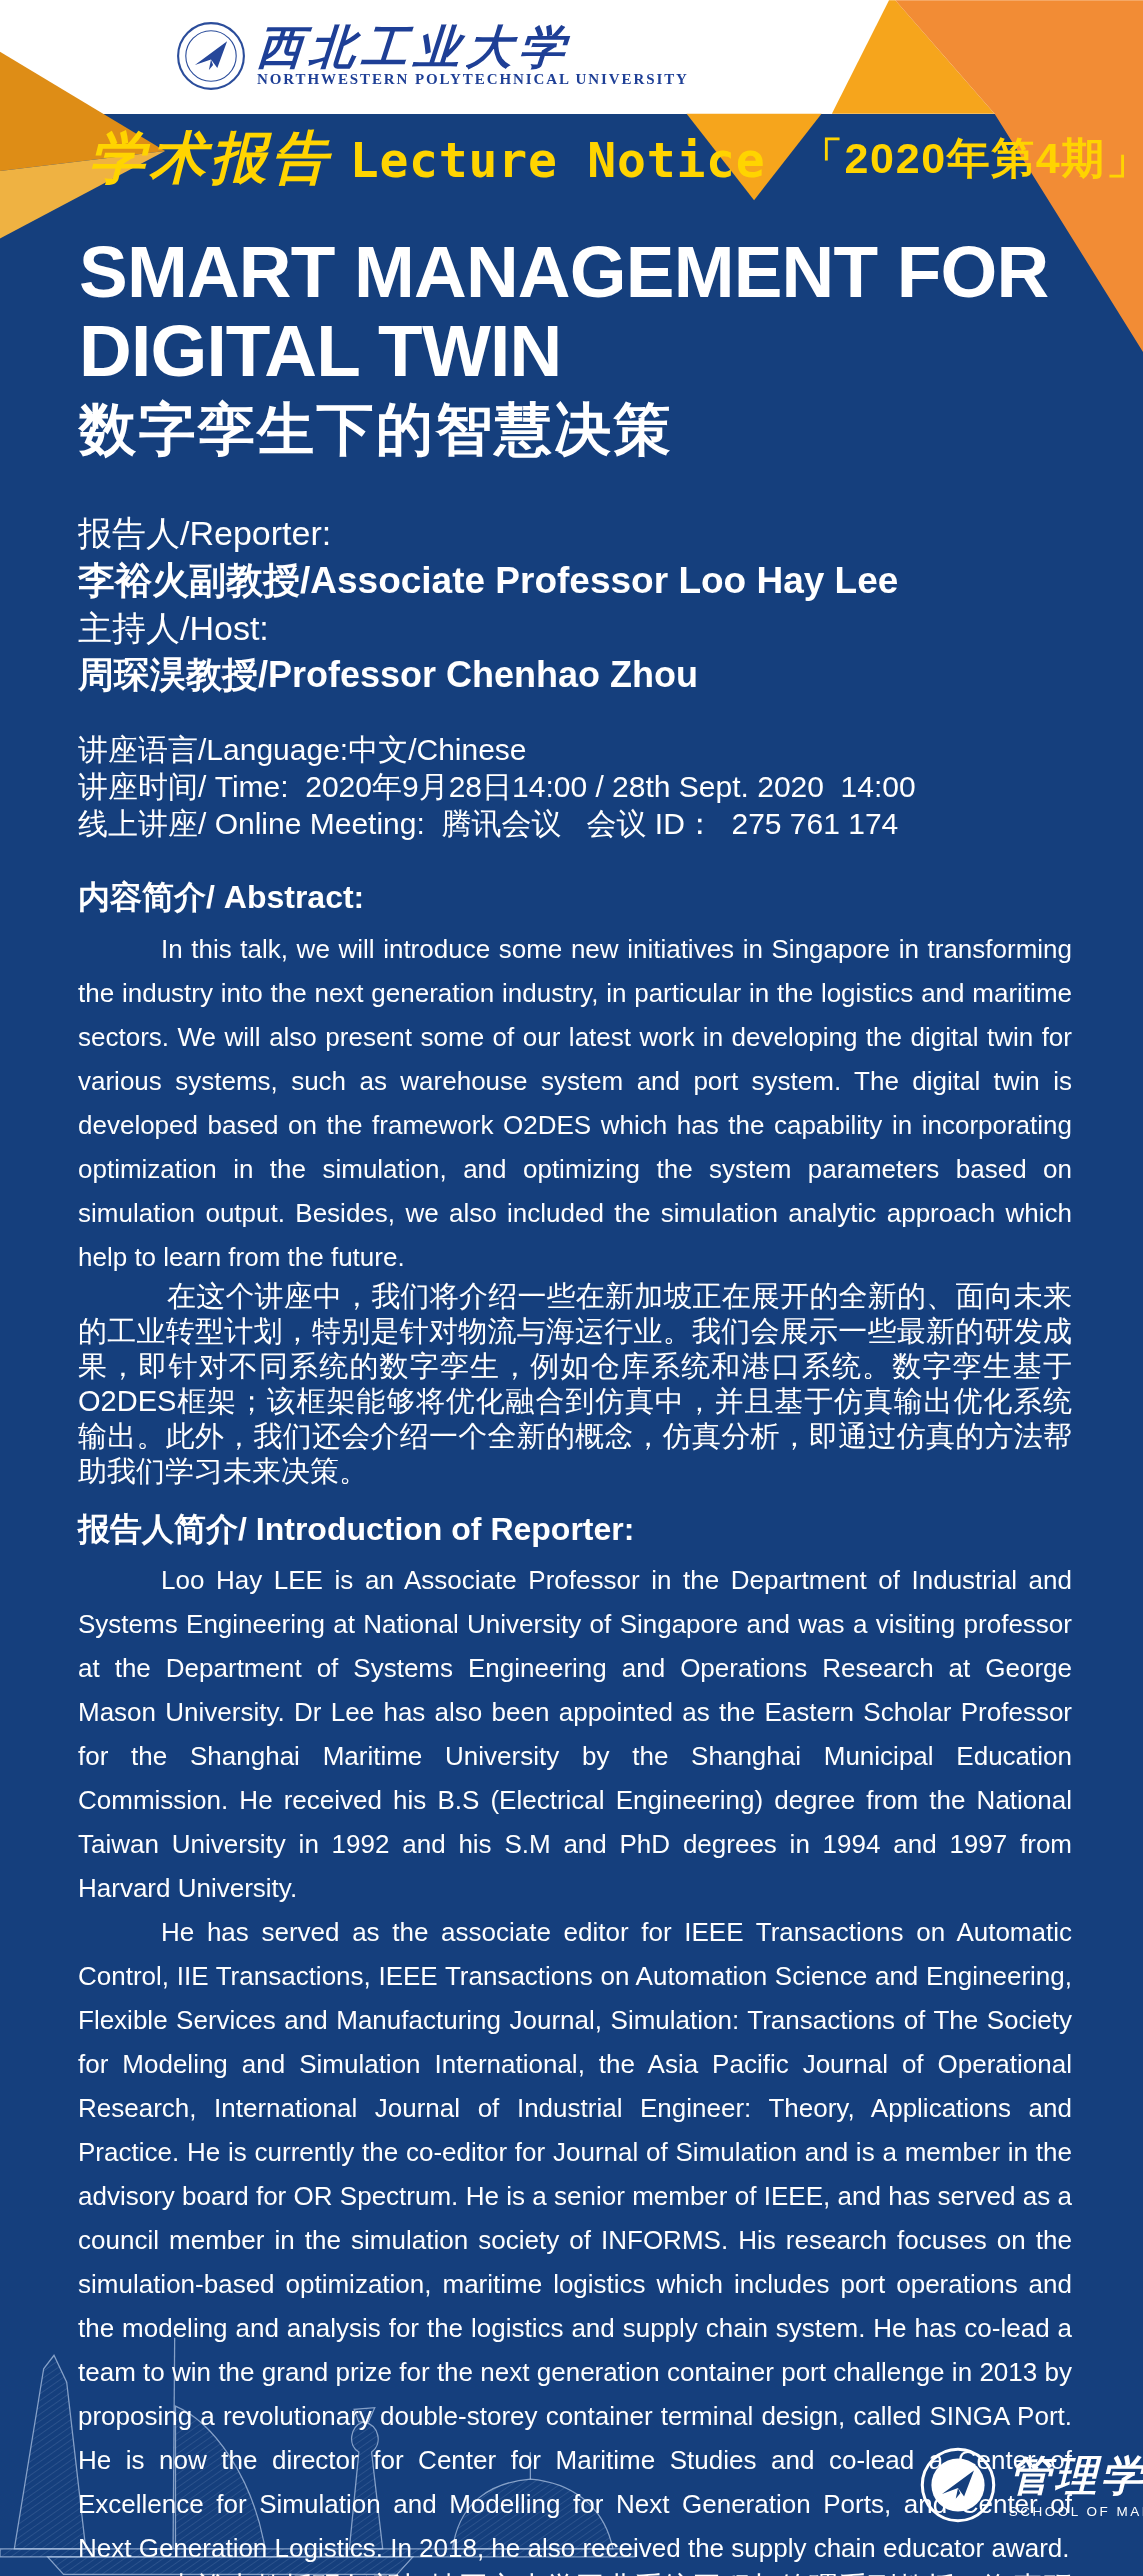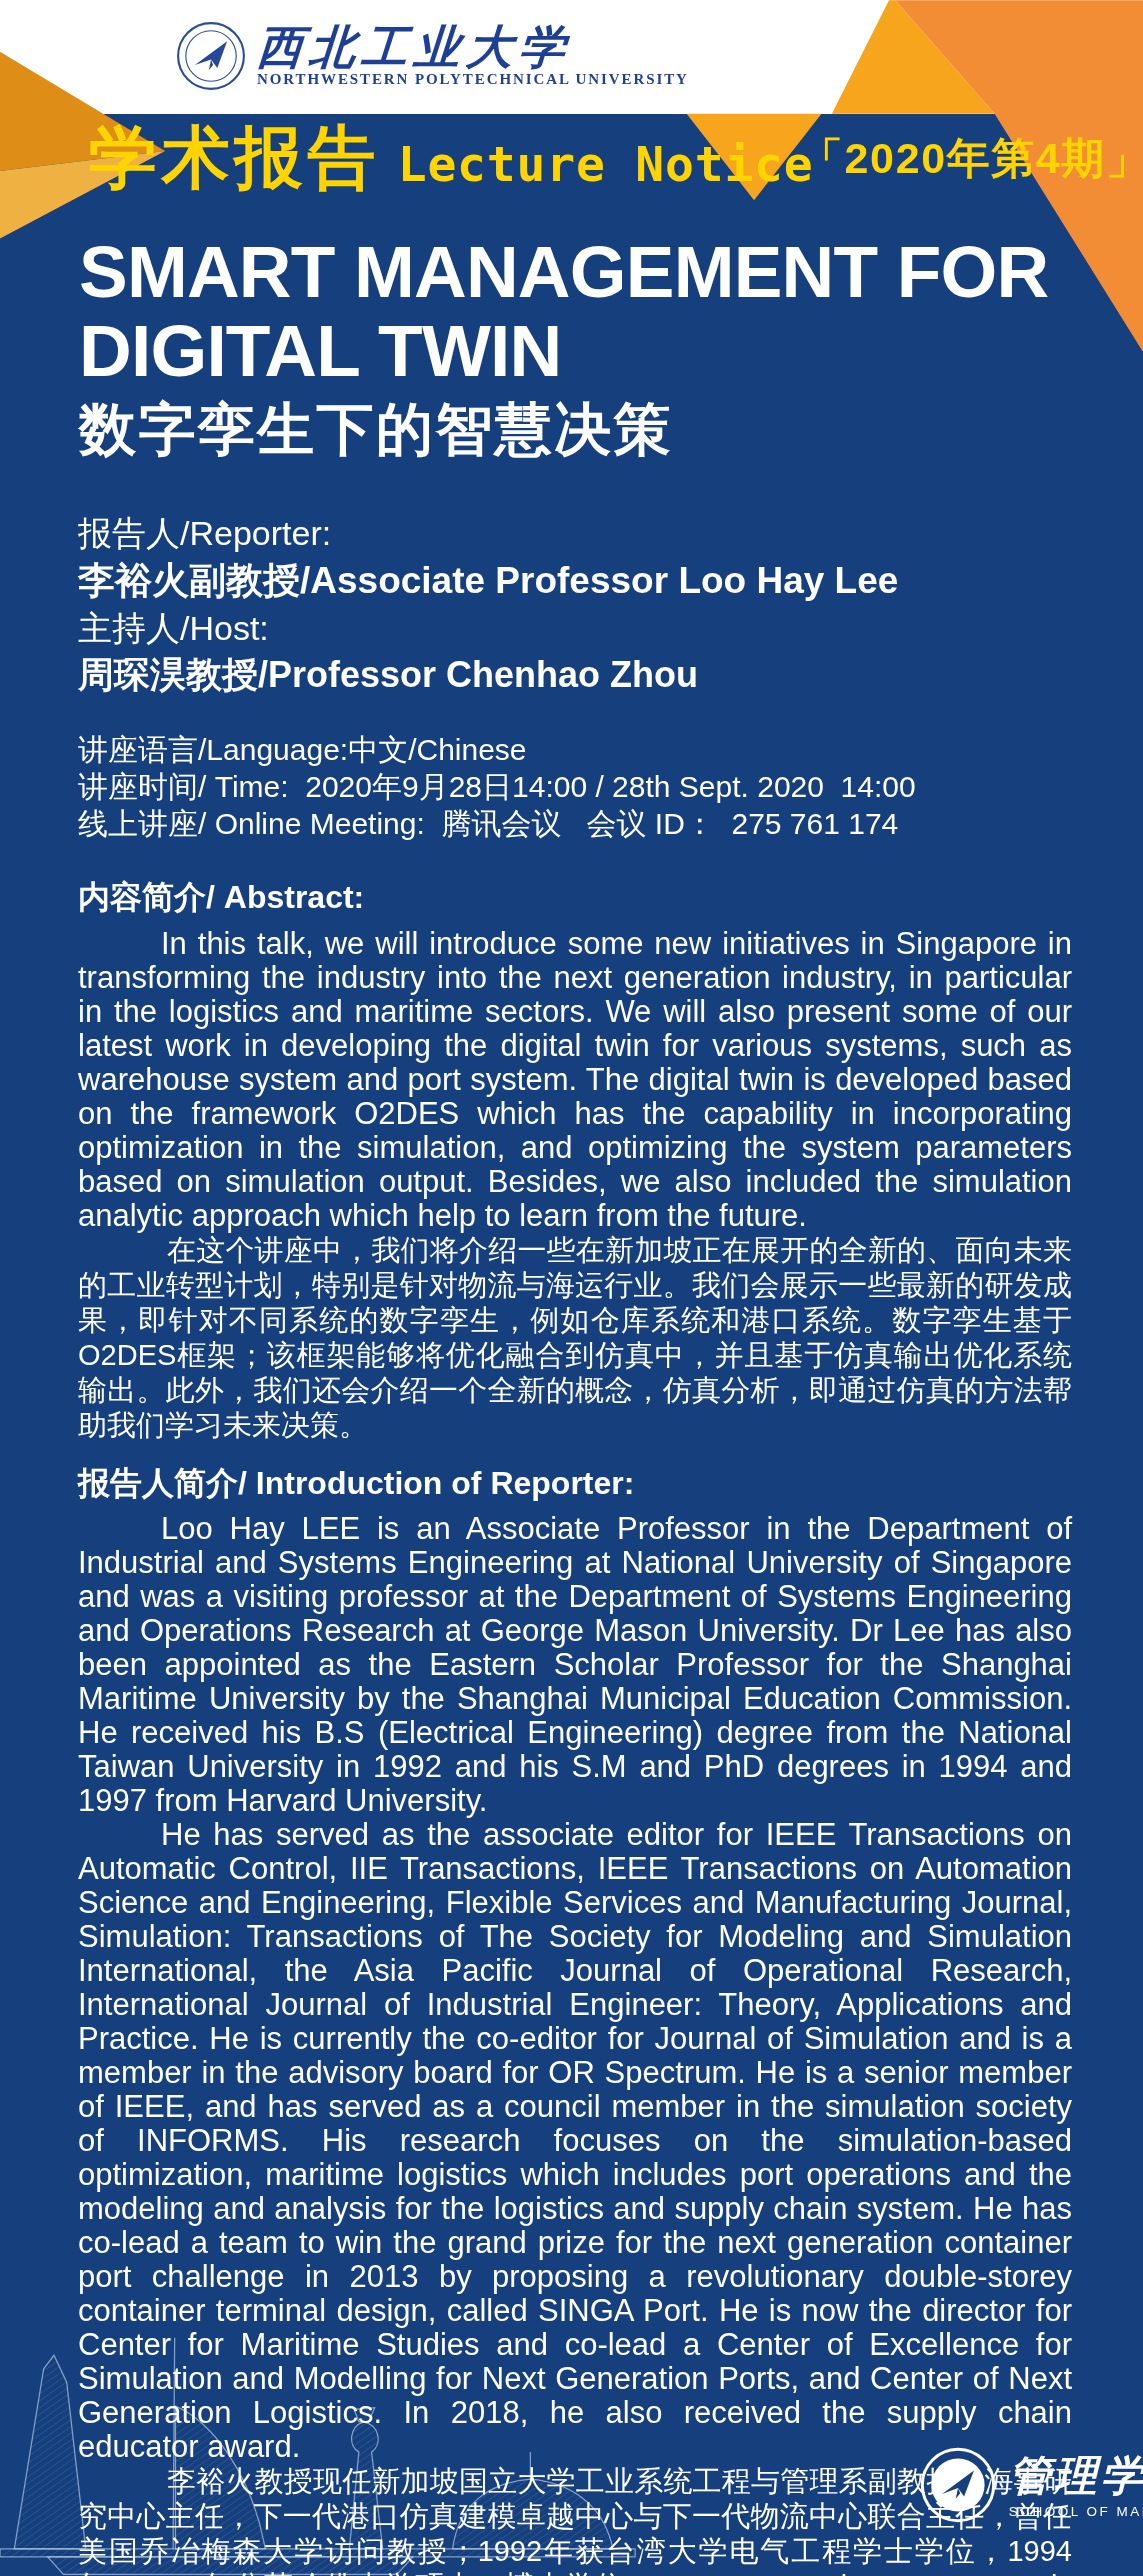--- a/index.html
+++ b/index.html
@@ -9,38 +9,38 @@
   .header-white{position:absolute;left:0;top:0;width:1143px;height:114px;background:#ffffff;z-index:1;}
   .deco{position:absolute;left:0;top:0;z-index:2;pointer-events:none;}
   .uni-logo{position:absolute;left:176px;top:20.6px;z-index:3;display:flex;align-items:center;gap:11px;}
   .uni-logo .emb{width:70px;height:70px;}
   .uni-cn{font-family:"DejaVu Serif","Liberation Serif",serif;font-size:46px;font-weight:900;
           font-style:italic;color:#1e3f96;letter-spacing:6.4px;line-height:48px;transform:skewX(-4deg);}
   .uni-en{font-family:Liberation Serif, serif;font-size:15px;font-weight:700;color:#1e3f96;
           letter-spacing:1.9px;margin-top:0;white-space:nowrap;}
   
   .banner-row{position:absolute;left:89px;top:121px;z-index:4;display:flex;align-items:baseline;gap:17.5px;}
-  .banner-cn{font-size:68px;font-weight:900;color:#FFD400;letter-spacing:4.8px;line-height:73px;}
+  .banner-cn{font-size:56px;font-weight:900;color:#FFD400;letter-spacing:4.8px;line-height:73px;font-style:italic;}
   .banner-en{font-family:"DejaVu Sans Mono","Liberation Mono",monospace;font-size:48px;font-weight:700;
              color:#FFD400;letter-spacing:0.8px;}
   .banner-issue{position:absolute;left:800px;top:130px;z-index:4;font-size:43px;font-weight:900;
                 color:#FFD400;letter-spacing:1.6px;white-space:nowrap;}
   
   .title-block{position:absolute;left:79px;top:232px;z-index:4;width:993px;}
   .title-en{font-size:73px;font-weight:900;line-height:79px;letter-spacing:-0.8px;color:#fff;}
   .title-cn{font-size:57px;font-weight:900;line-height:68px;letter-spacing:2.4px;color:#fff;margin-top:4.8px;}
   
   .col{position:absolute;left:78px;top:510px;width:994px;z-index:3;}
   .lab{font-size:34px;font-weight:400;line-height:46px;}
   .name{font-size:37px;font-weight:700;line-height:49px;}
   .name2{font-size:36px;font-weight:700;line-height:48px;}
   .detail{font-size:30px;font-weight:400;line-height:37px;white-space:pre-wrap;}
   .details-block{margin-top:32px;}
   .sec-head{font-size:32px;font-weight:700;line-height:40px;margin-top:35px;}
-  .para{font-size:31px;font-weight:400;line-height:34px;text-align:justify;text-indent:83px;}
+  .para{font-size:26px;font-weight:400;line-height:44px;text-align:justify;text-indent:83px;}
   .para-cn{font-size:29px;line-height:35px;text-indent:89px;}
   .para-first{margin-top:9.5px;}
   .intro-gap{margin-top:20px;}
   
   .skyline{position:absolute;left:0;top:2333px;z-index:1;}
   .footer-logo{position:absolute;left:920px;top:2447px;z-index:3;display:flex;align-items:center;gap:12.7px;}
   .footer-logo .emb{width:76px;height:76px;}
   .som-cn{font-size:42px;font-weight:700;font-style:italic;letter-spacing:4px;color:#fff;
           font-family:"DejaVu Serif","Liberation Serif",serif;line-height:49px;}
   .som-en{font-size:13.5px;font-weight:400;letter-spacing:2.5px;color:#fff;margin-top:4.8px;white-space:nowrap;}

